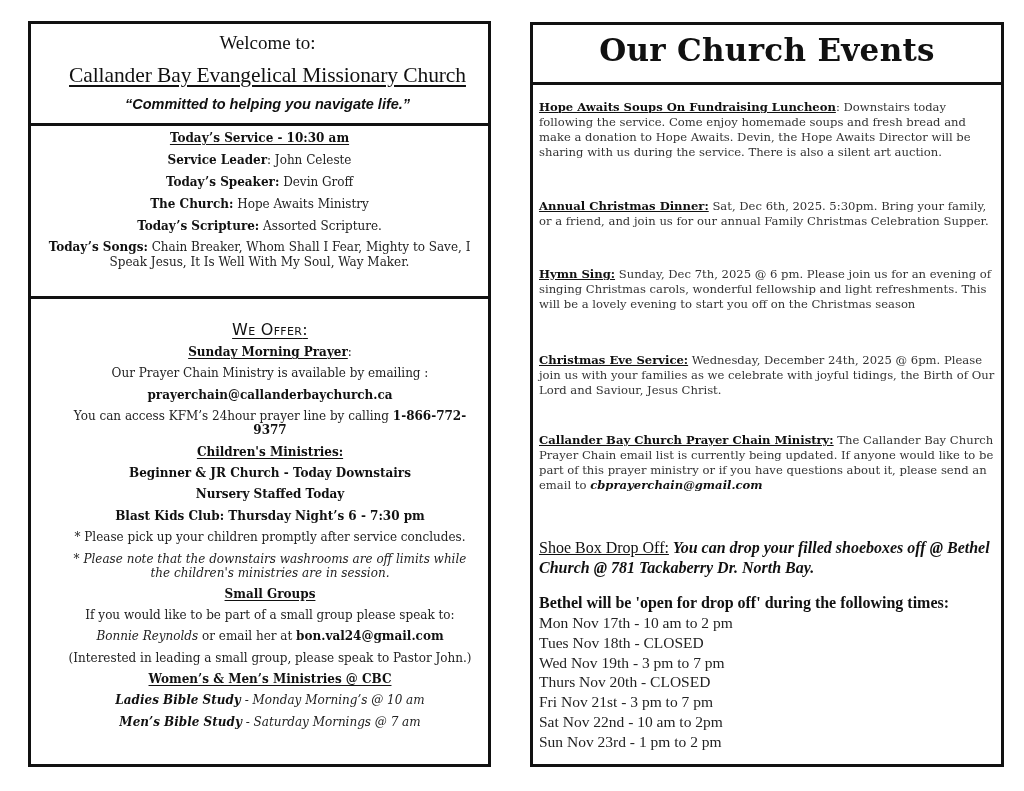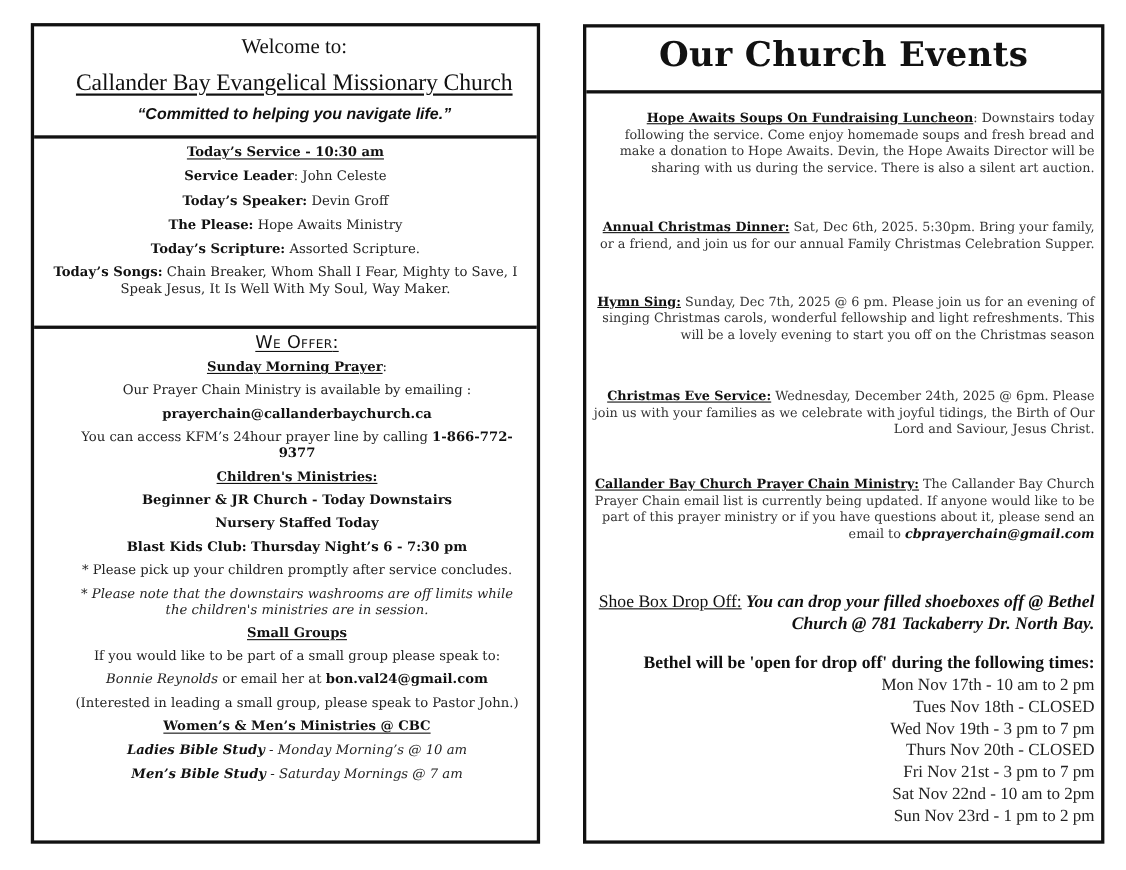--- a/index.html
+++ b/index.html
@@ -21,29 +21,29 @@
 
     
     #service { top: 102px; height: 189px; padding-top: 5px; }
     .row { font-size: 12px; line-height: 14px; margin: 0 8px 8px; }
     .b { font-weight: bold; color: #111; }
     .u { text-decoration: underline; text-underline-offset: 2px; }
     .i { font-style: italic; }
     .songs { line-height: 15px; margin-top: -1px; text-align: center; }
 
     
-    #offer { top: 275px; bottom: 0; padding-top: 2px; margin-left: 21px; }
+    #offer { top: 275px; bottom: 0; padding-top: 21px; margin-left: 21px; }
     .offer-title { font-family: "DejaVu Sans", sans-serif; font-variant: small-caps; font-size: 16px; text-decoration: underline; text-underline-offset: 3px; color: #111; margin-bottom: 6px; letter-spacing: 0.3px; }
     #offer .row { margin-bottom: 7.4px; }
     .note { font-style: italic; line-height: 14px; }
 
     
     #events-header { top: 0; height: 57px; }
     .events-title { font-family: "DejaVu Serif", serif; font-weight: bold; font-size: 31px; color: #111; margin-top: 7px; letter-spacing: 0.3px; }
-    #events { top: 60px; bottom: 0; text-align: right; padding: 0 8px 0 6px; }
+    #events { top: 60px; bottom: 0; text-align: left; padding: 0 8px 0 6px; }
     .event { position: absolute; left: 6px; right: 6px; font-size: 11.6px; line-height: 15px; color: #333; }
     .event .t { font-weight: bold; text-decoration: underline; color: #111; }
     .event .email { font-style: italic; font-weight: bold; color: #111; }
     .shoebox { position: absolute; left: 6px; right: 6px; font-family: "Liberation Serif", serif; color: #111; }
     .shoebox .head { font-size: 16px; line-height: 20px; }
     .shoebox .head .t { text-decoration: underline; }
     .shoebox .head .d { font-style: italic; font-weight: bold; }
     .shoebox .open { font-size: 16px; font-weight: bold; margin-top: 15px; line-height: 20px; }
     .shoebox .times { font-size: 15.5px; line-height: 19.8px; color: #222; }
   </style>
@@ -55,21 +55,21 @@
     <div class="welcome-line">Welcome to:</div>
     <div class="church-name">Callander Bay Evangelical Missionary Church</div>
     <div class="tagline">“Committed to helping you navigate life.”</div>
   </div>
   <div class="divider" style="top:99px"></div>
 
   <div class="sec" id="service">
     <div class="row b u">Today’s Service - 10:30 am</div>
     <div class="row"><span class="b">Service Leader</span><span>: John Celeste</span></div>
     <div class="row"><span class="b">Today’s Speaker:</span><span> Devin Groff</span></div>
-    <div class="row"><span class="b">The Please:</span><span> Hope Awaits Ministry</span></div>
+    <div class="row"><span class="b">The Church:</span><span> Hope Awaits Ministry</span></div>
     <div class="row"><span class="b">Today’s Scripture:</span><span> Assorted Scripture.</span></div>
     <div class="row songs"><span class="b">Today’s Songs:</span><span> Chain Breaker, Whom Shall I Fear, Mighty to Save, I Speak Jesus, It Is Well With My Soul, Way Maker.</span></div>
   </div>
   <div class="divider" style="top:272px"></div>
 
   <div class="sec" id="offer">
     <div class="offer-title"><span>We Offer</span><span>:</span></div>
     <div class="row"><span class="b u">Sunday Morning Prayer</span><span>:</span></div>
     <div class="row">Our Prayer Chain Ministry is available by emailing :</div>
     <div class="row b">prayerchain@callanderbaychurch.ca</div>

